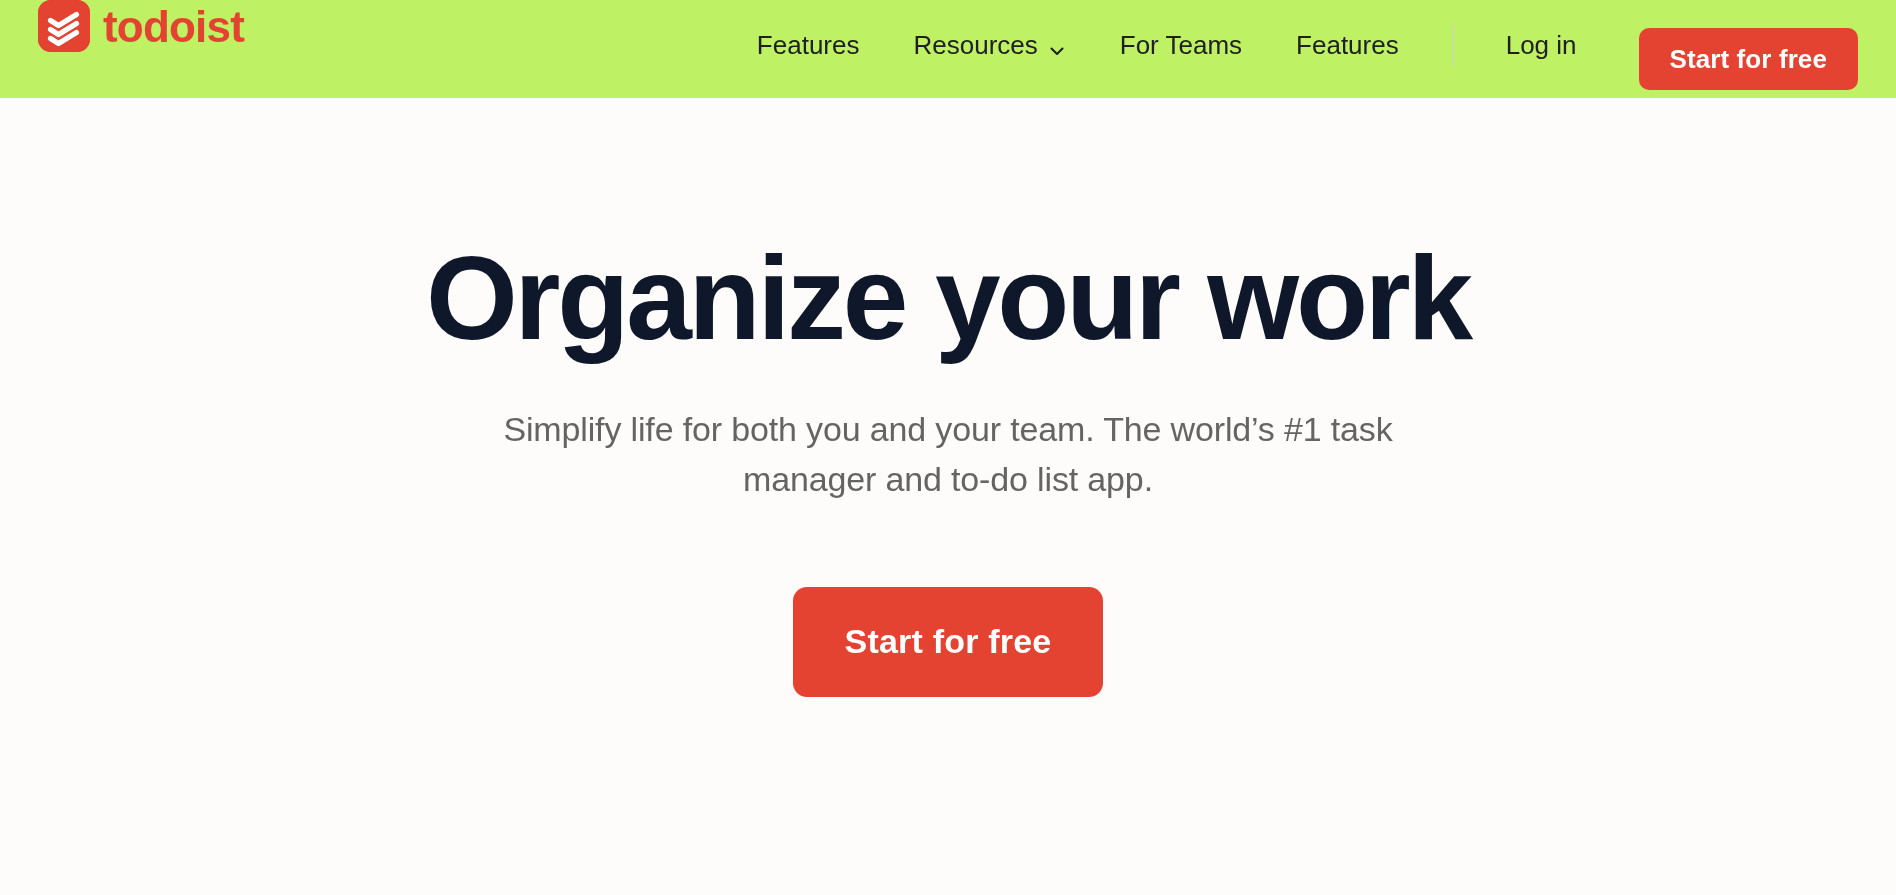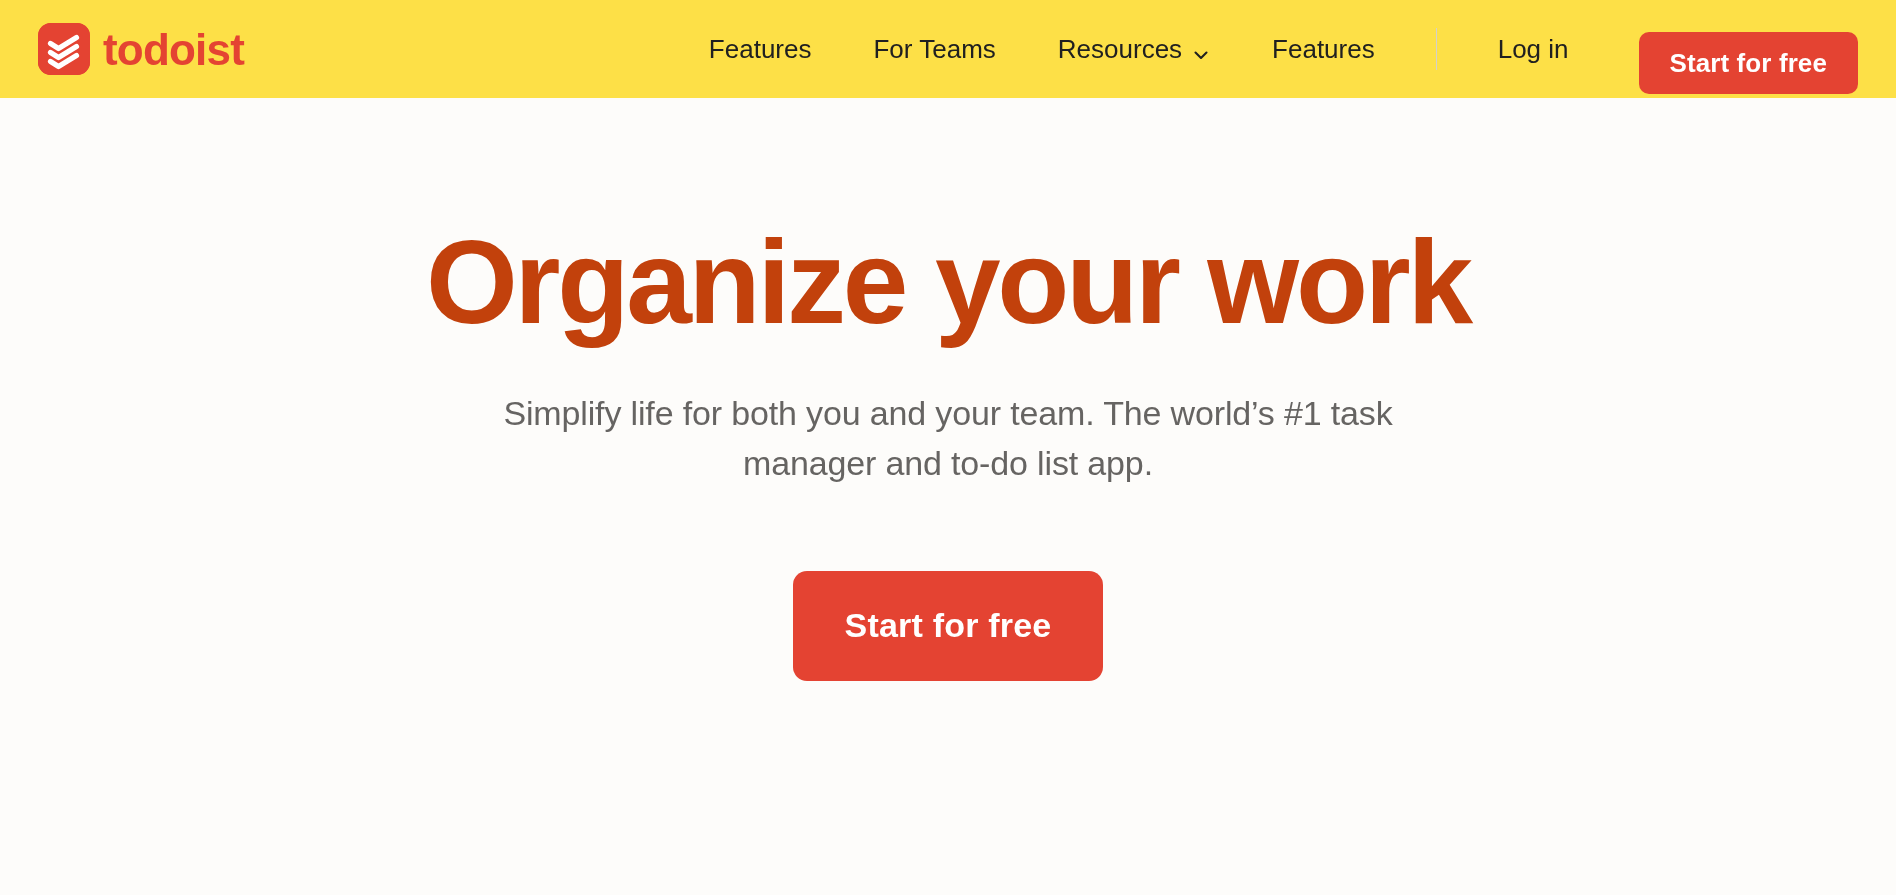--- a/index.html
+++ b/index.html
@@ -26,23 +26,23 @@
   }
 
   
   .site-header {
     position: absolute;
     top: 0;
     left: 0;
     width: 1896px;
     height: 98px;
     display: flex;
-    align-items: center;
+    align-items: flex-start;
     padding: 0 38px 0 38px;
-    background: #fde047;
+    background: #bef264;
   }
 
   .brand {
     display: flex;
     align-items: center;
     gap: 13px;
     cursor: pointer;
     text-decoration: none;
   }
 
@@ -64,21 +64,21 @@
     font-family: "Liberation Sans", "DejaVu Sans", sans-serif;
     position: relative;
     top: 1px;
   }
 
   .nav-spacer { flex: 1 1 auto; }
 
   .main-nav {
     display: flex;
     align-items: center;
-    gap: 8px;
+    gap: 0;
   }
 
   .nav-link {
     font-size: 26px;
     line-height: 1;
     color: #202020;
     text-decoration: none;
     padding: 12px 27px;
     display: inline-flex;
     align-items: center;
@@ -137,27 +137,27 @@
   .hero {
     position: absolute;
     top: 98px;
     left: 0;
     width: 1896px;
     text-align: center;
     padding: 0 40px;
   }
 
   .hero-title {
-    margin: 0 auto;
+    margin: 16px auto;
     max-width: 1120px;
     font-size: 118px;
     line-height: 1.13;
     font-weight: 800;
     letter-spacing: -3.2px;
-    color: #c2410c;
+    color: #0f172a;
     padding-top: 118px;
     font-family: "Liberation Sans", "DejaVu Sans", sans-serif;
   }
 
   .hero-subtitle {
     margin: 40px auto 0;
     max-width: 1030px;
     font-size: 34px;
     line-height: 1.46;
     font-weight: 400;
@@ -202,33 +202,33 @@
 
     <span class="nav-spacer"></span>
 
     <nav class="main-nav">
 
       <a class="nav-link" href="#">
         <span>Features</span>
       </a>
 
       <a class="nav-link" href="#">
-        <span>For Teams</span>
-      </a>
-
-      <a class="nav-link" href="#">
         <span>Resources</span>
         <span class="chevron-down">
           <svg width="18" height="18" viewBox="0 0 18 18" aria-hidden="true">
             <polyline points="3.5,6.5 9,12 14.5,6.5" fill="none" stroke="#202020" stroke-width="2.1" stroke-linecap="round" stroke-linejoin="round"></polyline>
           </svg>
         </span>
       </a>
 
       <a class="nav-link" href="#">
+        <span>For Teams</span>
+      </a>
+
+      <a class="nav-link" href="#">
         <span>Features</span>
       </a>
 
       <span class="nav-divider"></span>
 
       <a class="nav-link" href="#">
         <span>Log in</span>
       </a>
 
       <button class="btn btn-primary btn-header" type="button">Start for free</button>

